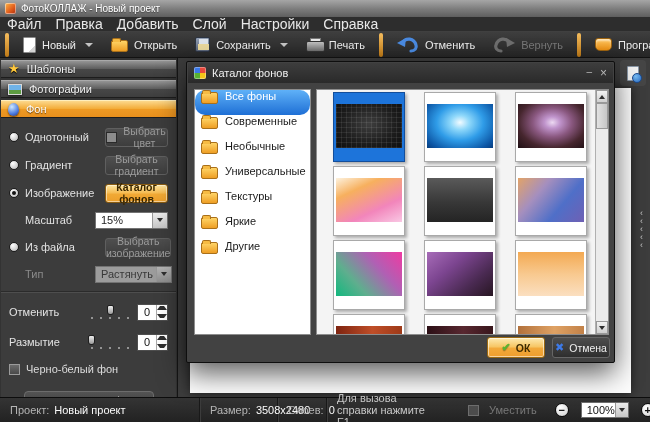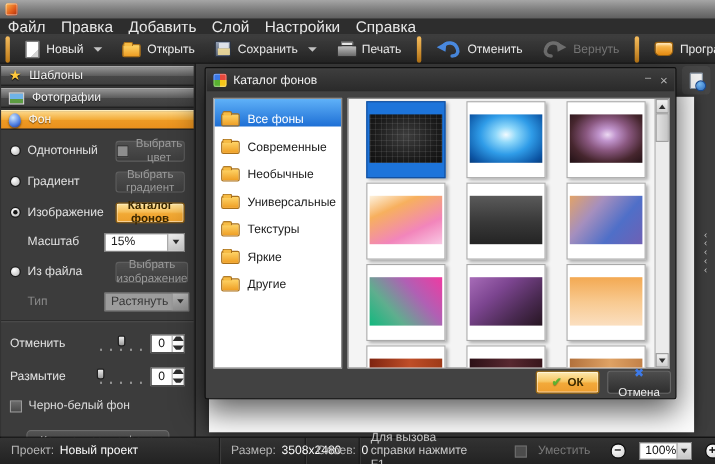--- a/index.html
+++ b/index.html
@@ -77,36 +77,36 @@
 .chevrons{position:absolute;right:7px;top:152px;display:flex;flex-direction:column;gap:1px;color:#c6c6c6;font-size:9px;line-height:7px;text-align:center;}
 
 
 .dialog{position:absolute;left:8px;top:3px;width:429px;height:302px;background:#424242;border:1px solid #0e0e0e;border-radius:2px;box-shadow:0 10px 28px rgba(0,0,0,.65);z-index:5;}
 .dlg-titlebar{position:absolute;left:1px;top:1px;right:1px;height:20px;background:linear-gradient(180deg,#3d3d3d,#2a2a2a);display:flex;align-items:center;gap:6px;padding:0 6px;color:#f0f0f0;}
 .dlg-icon{width:12px;height:12px;border-radius:2px;background:conic-gradient(#e8483c 0 25%,#f5c518 25% 50%,#58b030 50% 75%,#3a78e8 75%);box-shadow:inset 0 0 0 1px rgba(255,255,255,.35);flex:none;}
 .dlg-win-btns{margin-left:auto;display:flex;gap:8px;color:#b8b8b8;font-size:10px;}
 .dlg-min::before{content:'\2013';}
 .dlg-close::before{content:'\00D7';font-size:12px;}
 .cat-panel{position:absolute;left:7px;top:27px;width:117px;height:246px;background:#fff;border:1px solid #8d8d8d;overflow:hidden;}
-.cat-row{height:25px;display:flex;align-items:flex-end;gap:7px;padding:0 6px;color:#1a1a1a;}
+.cat-row{height:25px;display:flex;align-items:flex-start;gap:7px;padding:0 6px;color:#1a1a1a;border-radius:10px;}
 .cat-row.selected{background:linear-gradient(180deg,#5fb1f8,#1e6fd5);color:#fff;}
 .folder-icon{width:17px;height:12px;background:linear-gradient(180deg,#ffd567,#ee9e24);border:1px solid #a9701a;border-radius:2px;position:relative;flex:none;margin-top:2px;}
 .folder-icon::before{content:'';position:absolute;top:-3px;left:0;width:7px;height:3px;background:#f6bb44;border:1px solid #a9701a;border-bottom:none;border-radius:2px 2px 0 0;}
 .thumb-panel{position:absolute;left:129px;top:27px;width:293px;height:246px;background:#f4f4f4;border:1px solid #8d8d8d;overflow:hidden;}
 .thumb-grid{position:absolute;left:0;top:0;right:13px;bottom:0;display:grid;grid-template-columns:repeat(3,72px);gap:4px 19px;padding:2px 0 0 16px;overflow:hidden;}
 .thumb-card{width:72px;height:70px;background:#fff;border:1px solid #a9a9a9;box-shadow:2px 2px 3px rgba(0,0,0,.3);position:relative;}
 .thumb-card.selected{background:#1d74da;border-color:#134e9b;}
 .thumb-img{position:absolute;left:2px;right:2px;top:11px;height:44px;}
 .vscroll{position:absolute;right:0;top:0;bottom:0;width:13px;background:#ebebeb;border-left:1px solid #b0b0b0;}
 .scroll-up,.scroll-down{position:absolute;left:0;right:0;height:13px;background:linear-gradient(180deg,#f2f2f2,#cfcfcf);border:1px solid #999;display:flex;align-items:center;justify-content:center;}
 .scroll-up{top:0;}
 .scroll-down{bottom:0;}
 .scroll-thumb{position:absolute;left:0;right:0;top:13px;height:26px;background:linear-gradient(90deg,#e2e2e2,#c6c6c6);border:1px solid #999;}
 .ok-btn{position:absolute;right:69px;bottom:4px;width:58px;height:21px;background:linear-gradient(180deg,#fdeab0,#f7c766 45%,#f2a93a 55%,#ee9d2e);border:1px solid #9c6a12;border-radius:3px;box-shadow:inset 0 0 0 1px rgba(255,255,255,.55);color:#3c2a00;font-weight:bold;display:flex;align-items:center;justify-content:center;gap:5px;font-family:inherit;font-size:10.5px;}
-.cancel-btn{position:absolute;right:4px;bottom:4px;width:58px;height:21px;background:linear-gradient(180deg,#4d4d4d,#2e2e2e);border:1px solid #666;border-radius:3px;color:#eee;display:flex;align-items:center;justify-content:center;gap:5px;font-family:inherit;font-size:10.5px;flex-direction:column;}
+.cancel-btn{position:absolute;right:4px;bottom:4px;width:58px;height:21px;background:linear-gradient(180deg,#4d4d4d,#2e2e2e);border:1px solid #666;border-radius:3px;color:#eee;display:flex;align-items:center;justify-content:center;gap:5px;font-family:inherit;font-size:10.5px;}
 .check-icon::before{content:'\2714';color:#5cb330;font-size:11px;text-shadow:0 1px 1px rgba(0,0,0,.3);}
 .x-icon::before{content:'\2716';color:#3d7ae8;font-size:11px;}
 
 
 .statusbar{position:absolute;left:0;bottom:0;right:0;height:25px;background:linear-gradient(180deg,#343434,#222);border-top:1px solid #0d0d0d;display:flex;align-items:center;color:#c9c9c9;}
 .sb-seg{display:flex;align-items:center;gap:5px;padding:0 10px;height:100%;border-right:1px solid #191919;box-shadow:1px 0 0 #3c3c3c;flex:none;}
 .sb-label{color:#b5b5b5;}
 .sb-value{color:#fafafa;}
 .w-project{width:200px;}
 .w-size{width:78px;}
@@ -121,20 +121,21 @@
 .zoom-combo{width:48px;height:16px;background:#fff;border:1px solid #6e6e6e;position:relative;display:flex;align-items:center;padding:0 16px 0 5px;color:#111;}
 .zoom-combo .cbtn{position:absolute;right:0;top:0;bottom:0;width:13px;background:linear-gradient(180deg,#ececec,#c6c6c6);border-left:1px solid #979797;display:flex;align-items:center;justify-content:center;}
 </style>
 </head>
 <body>
 
 <div class="app">
 
   <div class="titlebar">
     <span class="app-icon"></span>
+    <span>ФотоКОЛЛАЖ - Новый проект</span>
   </div>
 
   <div class="menubar">
       <span class="menu-item">Файл</span>
       <span class="menu-item">Правка</span>
       <span class="menu-item">Добавить</span>
       <span class="menu-item">Слой</span>
       <span class="menu-item">Настройки</span>
       <span class="menu-item">Справка</span>
     </div>

